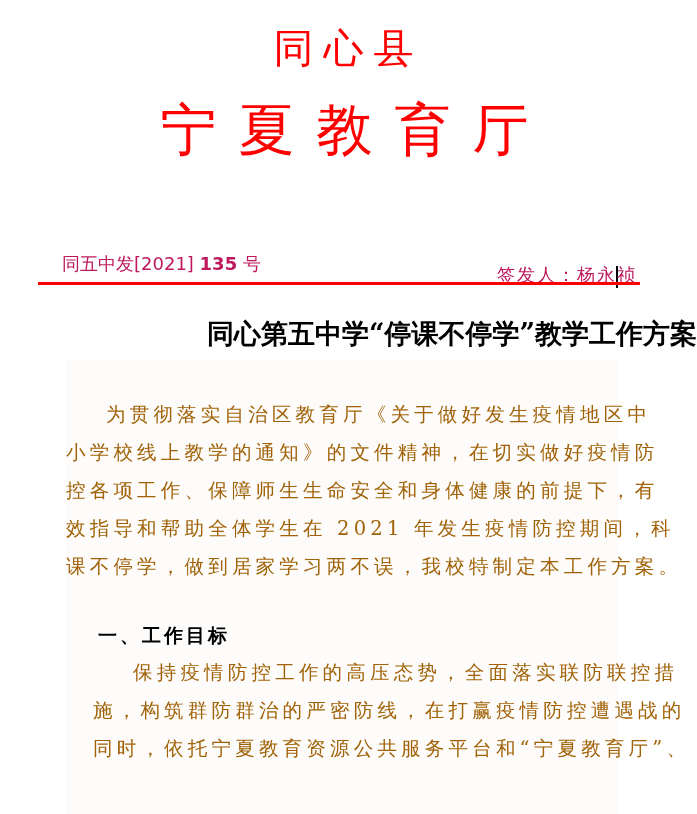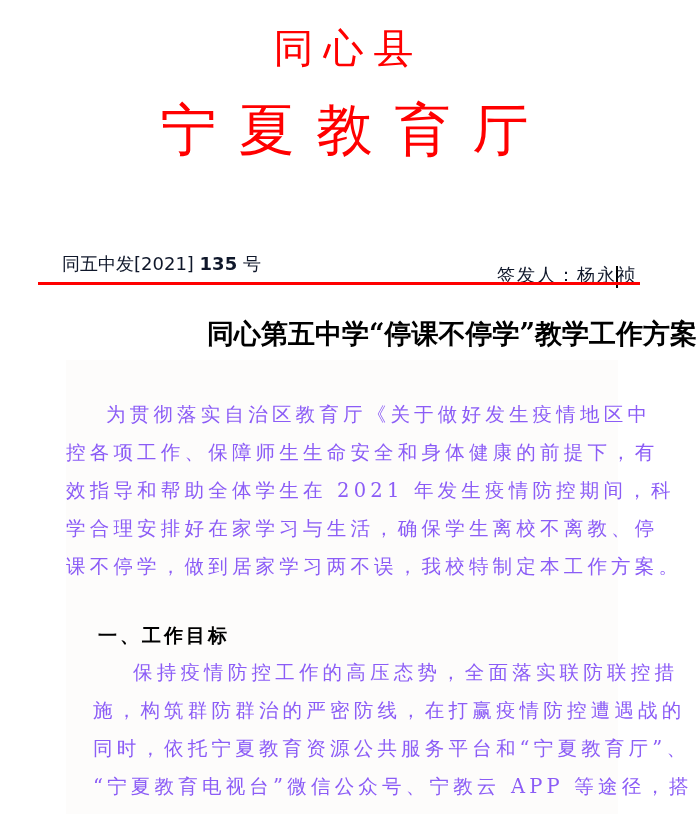--- a/index.html
+++ b/index.html
@@ -16,21 +16,21 @@
     font-family: "DejaVu Serif", serif; font-weight: normal;
   }
   .doc-name {
     position: absolute; top: 90px; left: 0; width: 697px; text-align: center;
     color: #ff0000; font-size: 56px; letter-spacing: 22px; line-height: 80px;
     font-family: "DejaVu Serif", serif;
     padding-left: 14px; box-sizing: border-box;
   }
   .meta-row {
     position: absolute; top: 250px; left: 62px; right: 60px; height: 30px;
-    font-size: 18px; line-height: 28px; color: #0f172a;
+    font-size: 18px; line-height: 28px; color: #be185d;
   }
   .doc-number { position: absolute; left: 0; top: 0; font-family: "DejaVu Sans", sans-serif; }
   .doc-number .num { font-weight: bold; }
   .issuer { position: absolute; right: 0; top: 11px; letter-spacing: 2px; font-family: Liberation Serif, serif; }
   .cursor {
     display: inline-block; width: 2px; height: 22px; background: #000;
     vertical-align: middle; margin: 0 -1px;
   }
   .red-rule {
     position: absolute; left: 38px; top: 282px; width: 602px; height: 3px; background: #ff0000;
@@ -39,21 +39,21 @@
     position: absolute; top: 312px; left: 0; width: 697px; text-align: right;
     font-size: 27px; font-weight: bold; line-height: 44px; color: #000;
     font-family: "DejaVu Serif", serif;
   }
   .body-area {
     position: absolute; left: 66px; top: 360px; width: 552px; height: 454px;
     background: #fdfcfb;
   }
   .para {
     position: absolute; left: 66px; width: 552px;
-    font-size: 19.5px; line-height: 38px; letter-spacing: 4.2px; color: #8b5cf6;
+    font-size: 19.5px; line-height: 38px; letter-spacing: 4.2px; color: #a16207;
     text-align: justify; text-align-last: justify;
     font-family: "DejaVu Serif", serif;
   }
   .para .line { display: block; white-space: nowrap; height: 38px; text-align-last: justify; }
   .indent { padding-left: 40px; }
   .heading {
     position: absolute; left: 98px; top: 618px; font-size: 19px; font-weight: bold;
     letter-spacing: 3px; line-height: 34px; color: #000; font-family: "DejaVu Sans", sans-serif;
   }
 </style>
@@ -77,28 +77,27 @@
   </div>
 
   <div class="red-rule"></div>
 
   <div class="doc-title">同心第五中学“停课不停学”教学工作方案</div>
 
   <div class="body-area"></div>
 
   <div class="para" style="top:396px;">
     <span class="line indent">为贯彻落实自治区教育厅《关于做好发生疫情地区中</span>
+    <span class="line">小学校线上教学的通知》的文件精神，在切实做好疫情防</span>
     <span class="line">控各项工作、保障师生生命安全和身体健康的前提下，有</span>
     <span class="line">效指导和帮助全体学生在 2021 年发生疫情防控期间，科</span>
-    <span class="line">学合理安排好在家学习与生活，确保学生离校不离教、停</span>
     <span class="line">课不停学，做到居家学习两不误，我校特制定本工作方案。</span>
   </div>
 
   <div class="heading">一、工作目标</div>
 
   <div class="para" style="top:654px;margin-left:27px;">
     <span class="line indent">保持疫情防控工作的高压态势，全面落实联防联控措</span>
     <span class="line">施，构筑群防群治的严密防线，在打赢疫情防控遭遇战的</span>
     <span class="line">同时，依托宁夏教育资源公共服务平台和“宁夏教育厅”、</span>
-    <span class="line">“宁夏教育电视台”微信公众号、宁教云 APP 等途径，搭</span>
   </div>
 
 </div>
 
 </body></html>

